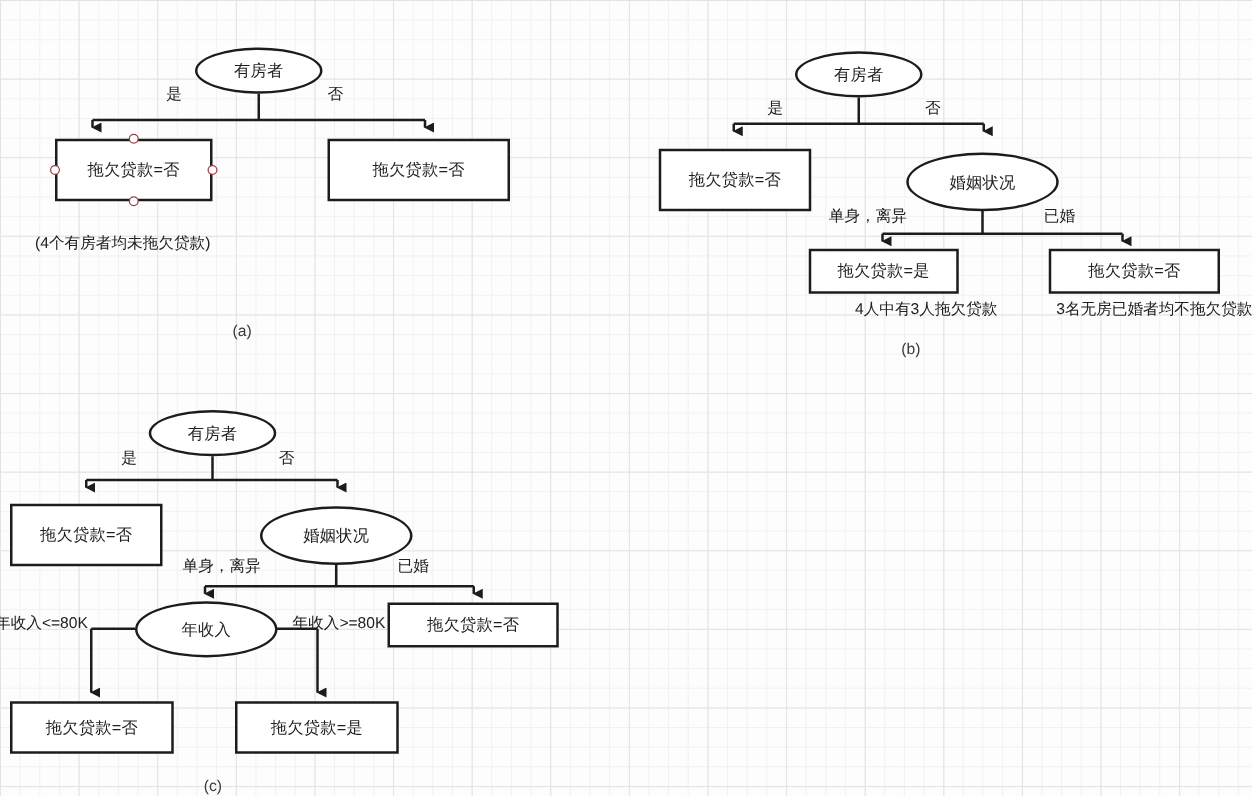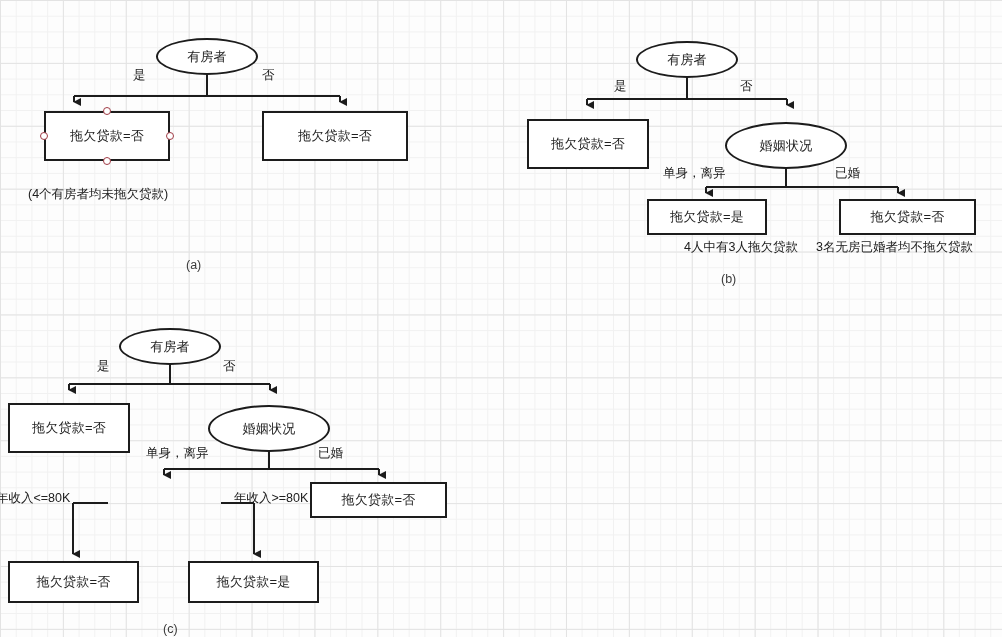--- a/index.html
+++ b/index.html
@@ -183,21 +183,21 @@
   <div class="edge-label" style="left:835px; top:165px;"><span>已婚</span></div>
 
   <div class="node-box" style="left:647px; top:199px; width:120px; height:36px;">
     <span>拖欠贷款=是</span>
   </div>
   <div class="node-box" style="left:839px; top:199px; width:137px; height:36px;">
     <span>拖欠贷款=否</span>
   </div>
 
   <div class="note-label" style="left:644px; top:239px;margin-left:40px;"><span>4人中有3人拖欠贷款</span></div>
-  <div class="note-label" style="left:816px; top:239px;"><span>3名无房已婚者均不拖欠贷款</span></div>
+  <div class="note-label" style="left:845px; top:239px;"><span>3名无房已婚者均不拖欠贷款</span></div>
 
   <div class="fig-caption" style="left:721px; top:272px;"><span>(b)</span></div>
 
   <div class="node-ellipse" style="left:119px; top:328px; width:102px; height:37px;">
     <span>有房者</span>
   </div>
 
   <div class="edge-label" style="left:97px; top:358px;"><span>是</span></div>
   <div class="edge-label" style="left:223px; top:358px;"><span>否</span></div>
 
@@ -205,20 +205,23 @@
     <span>拖欠贷款=否</span>
   </div>
 
   <div class="node-ellipse" style="left:208px; top:405px; width:122px; height:47px;">
     <span>婚姻状况</span>
   </div>
 
   <div class="edge-label" style="left:146px; top:445px;"><span>单身，离异</span></div>
   <div class="edge-label" style="left:318px; top:445px;"><span>已婚</span></div>
 
+  <div class="node-ellipse" style="left:108px; top:481px; width:114px; height:45px;">
+    <span>年收入</span>
+  </div>
 
   <div class="edge-label" style="left:-4px; top:490px;"><span>年收入&lt;=80K</span></div>
   <div class="edge-label" style="left:234px; top:490px;"><span>年收入&gt;=80K</span></div>
 
   <div class="node-box" style="left:310px; top:482px; width:137px; height:36px;">
     <span>拖欠贷款=否</span>
   </div>
 
   <div class="node-box" style="left:8px; top:561px; width:131px; height:42px;">
     <span>拖欠贷款=否</span>

